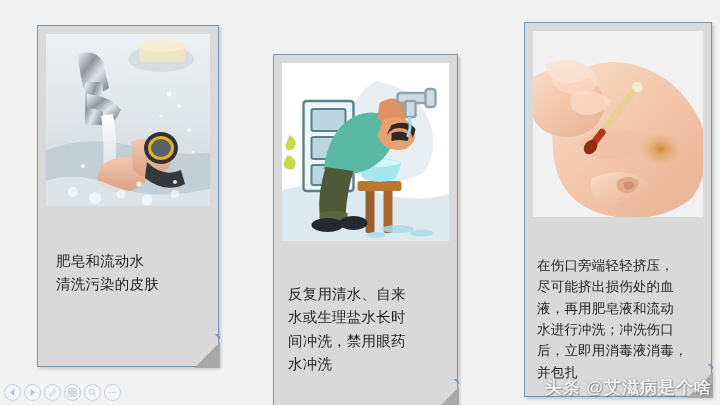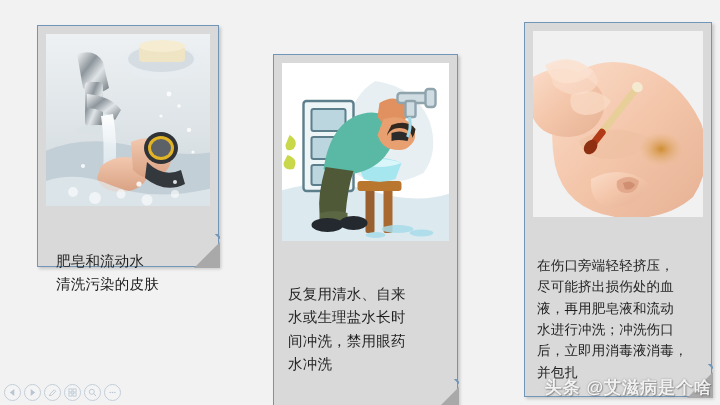--- a/index.html
+++ b/index.html
@@ -54,21 +54,21 @@
     content:"";
     position:absolute;
     right:-6px; bottom:24px;
     width:44px; height:1.5px;
     background:#7296b8;
     transform:rotate(45deg);
     transform-origin:right bottom;
   }
 
   
-  #card1 { left:37px;  top:25px;  width:182px; height:242px; }
+  #card1 { left:37px;  top:25px;  width:182px; height:342px; }
   #card1 .card-photo { height:172px; }
   #card1 .card-text  { top:224px; left:18px; right:12px; }
 
   #card2 { left:273px; top:30px;  width:185px; height:358px;margin-top:24px; }
   #card2 .card-photo { height:178px; }
   #card2 .card-text  { top:228px; left:14px; right:10px; }
 
   #card3 { left:510px; top:22px;  width:188px; height:375px;margin-left:14px; }
   #card3 .card-photo { height:186px; }
   #card3 .card-text  { top:232px; left:12px; right:10px; font-size:13.5px; line-height:1.58; }

